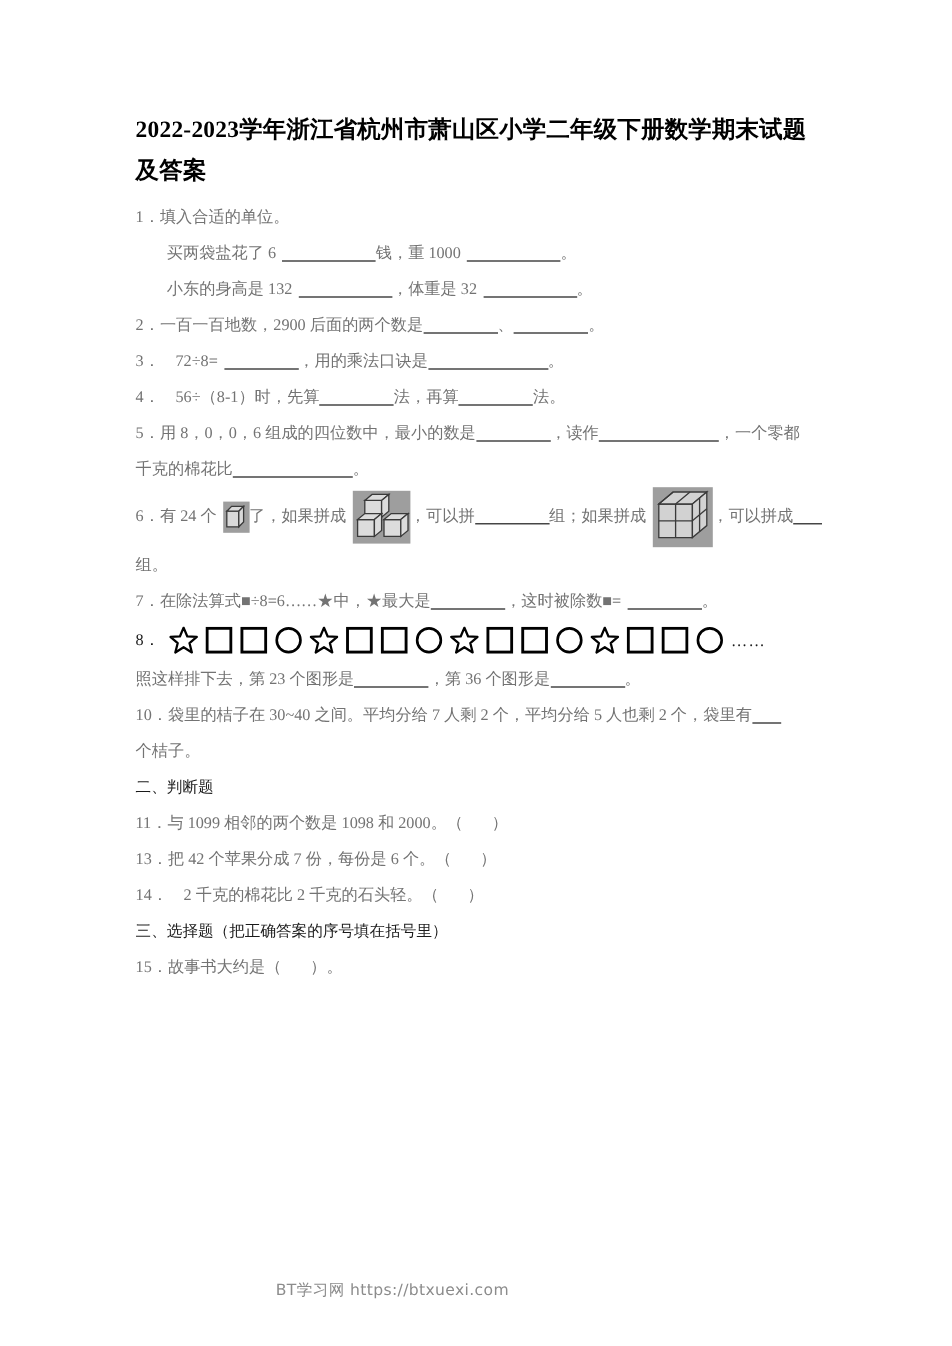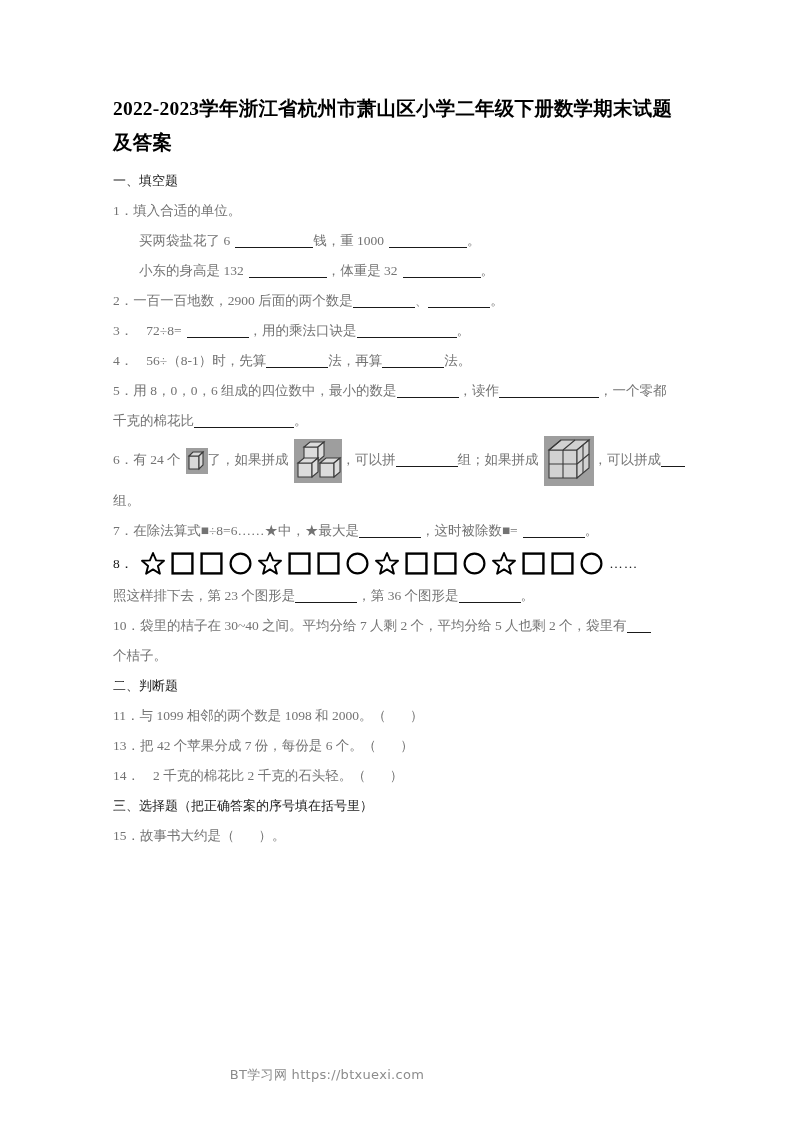--- a/index.html
+++ b/index.html
@@ -118,21 +118,20 @@
   }
 </style>
 </head>
 <body>
 
 <div class="page">
   <div class="content">
 
     <h1 class="doc-title">2022-2023学年浙江省杭州市萧山区小学二年级下册数学期末试题及答案</h1>
 
-    <p class="section-heading">一、填空题</p>
 
     <p class="q">
       <span>1．</span><span>填入合适的单位。</span>
     </p>
 
     <p class="q indent">
       <span>买两袋盐花了 6</span><span class="sp"></span><span class="blank b-lg"></span><span>钱，重 1000</span><span class="sp"></span><span class="blank b-lg"></span><span>。</span>
     </p>
 
     <p class="q indent">

